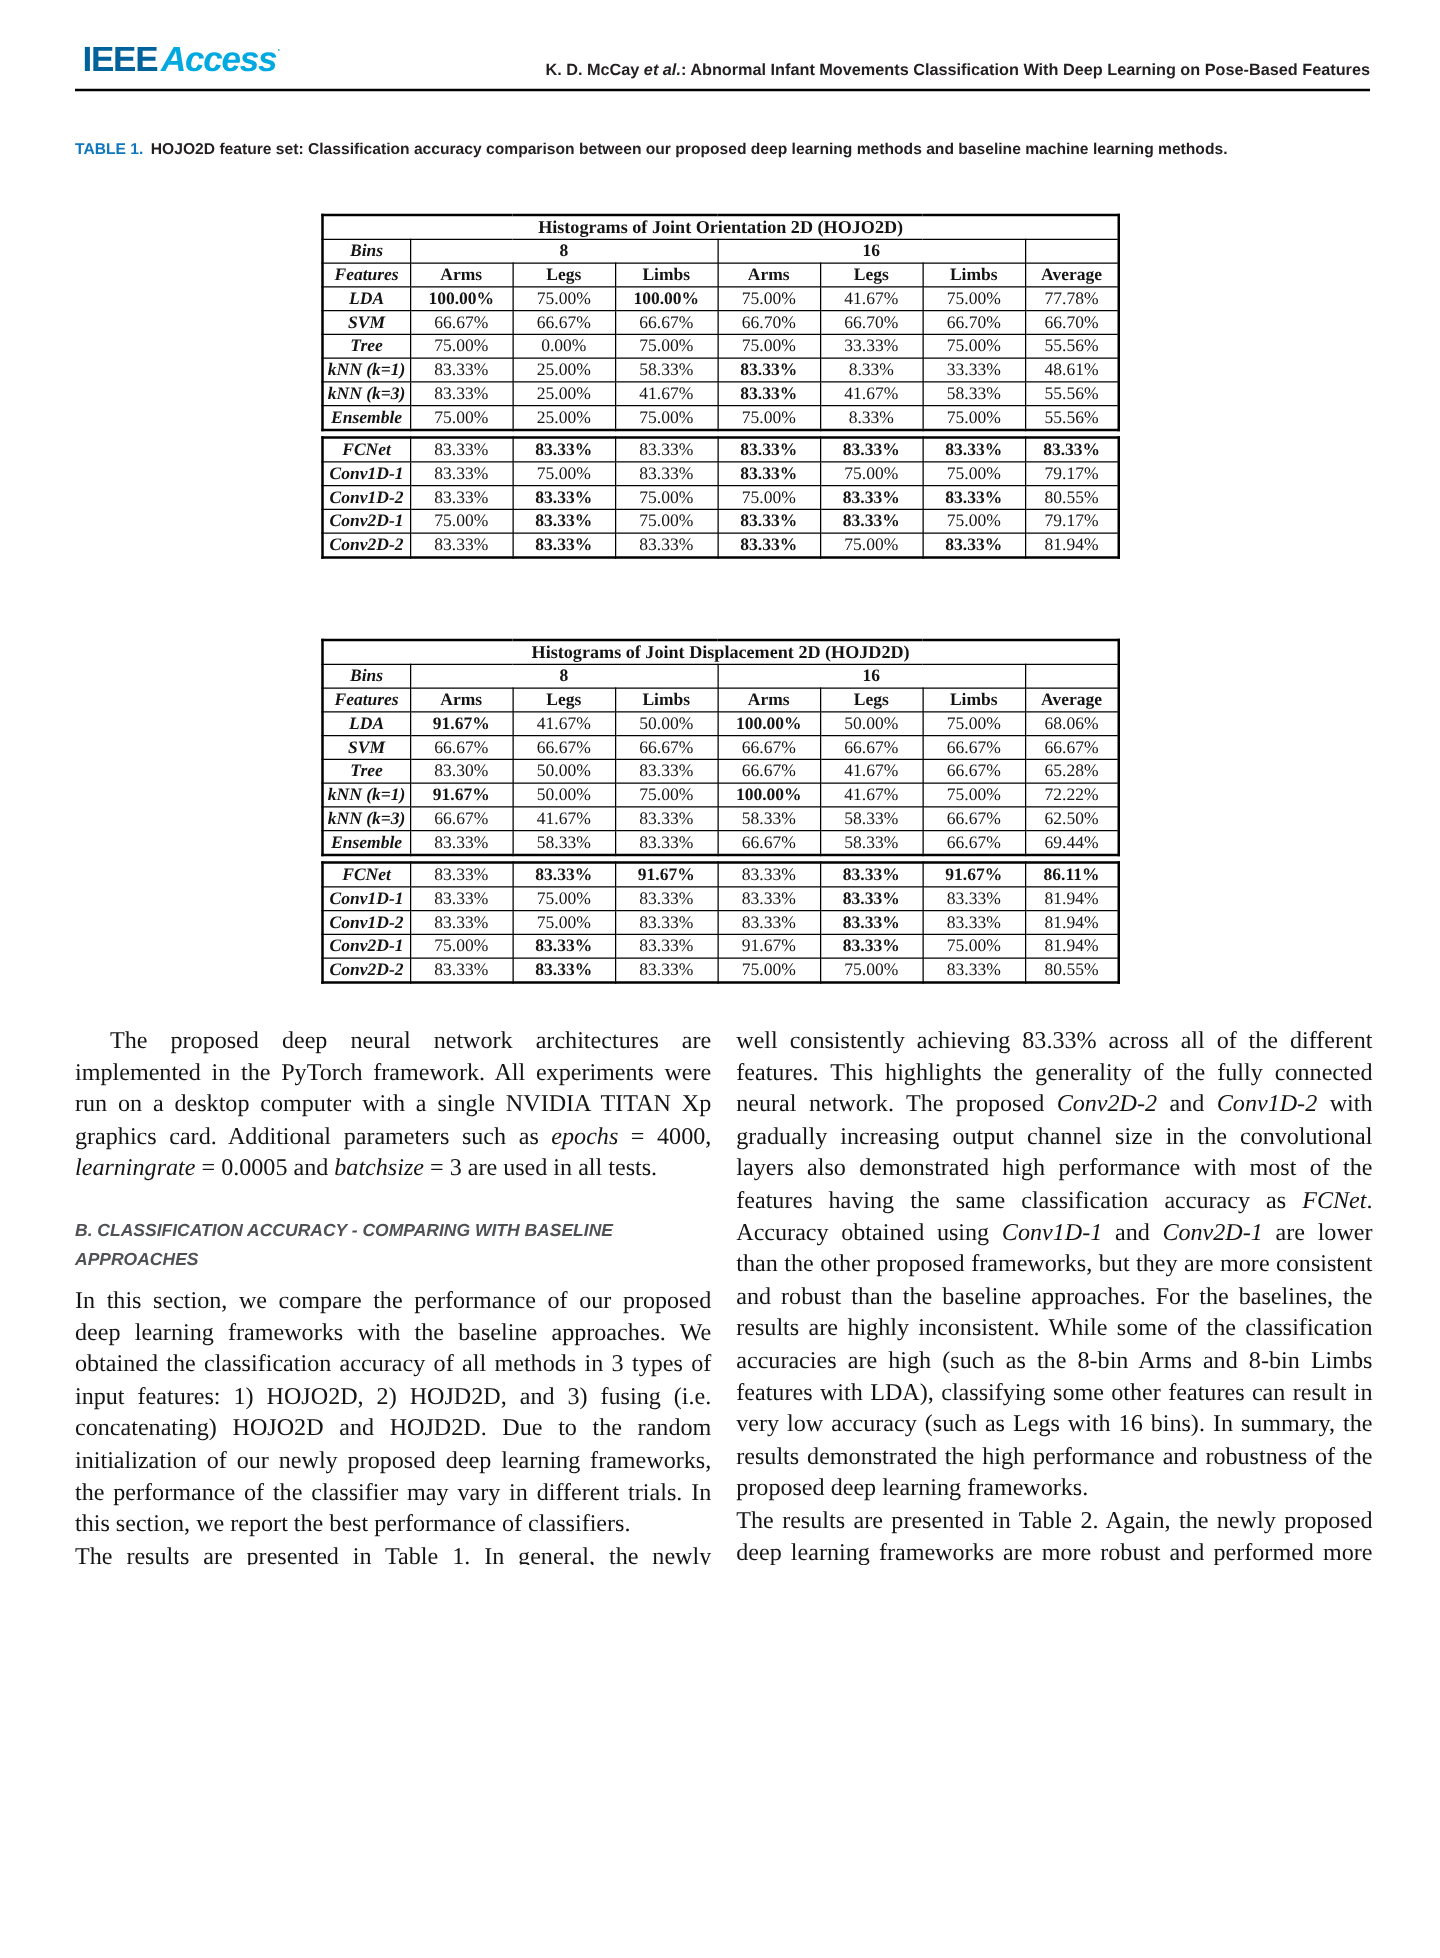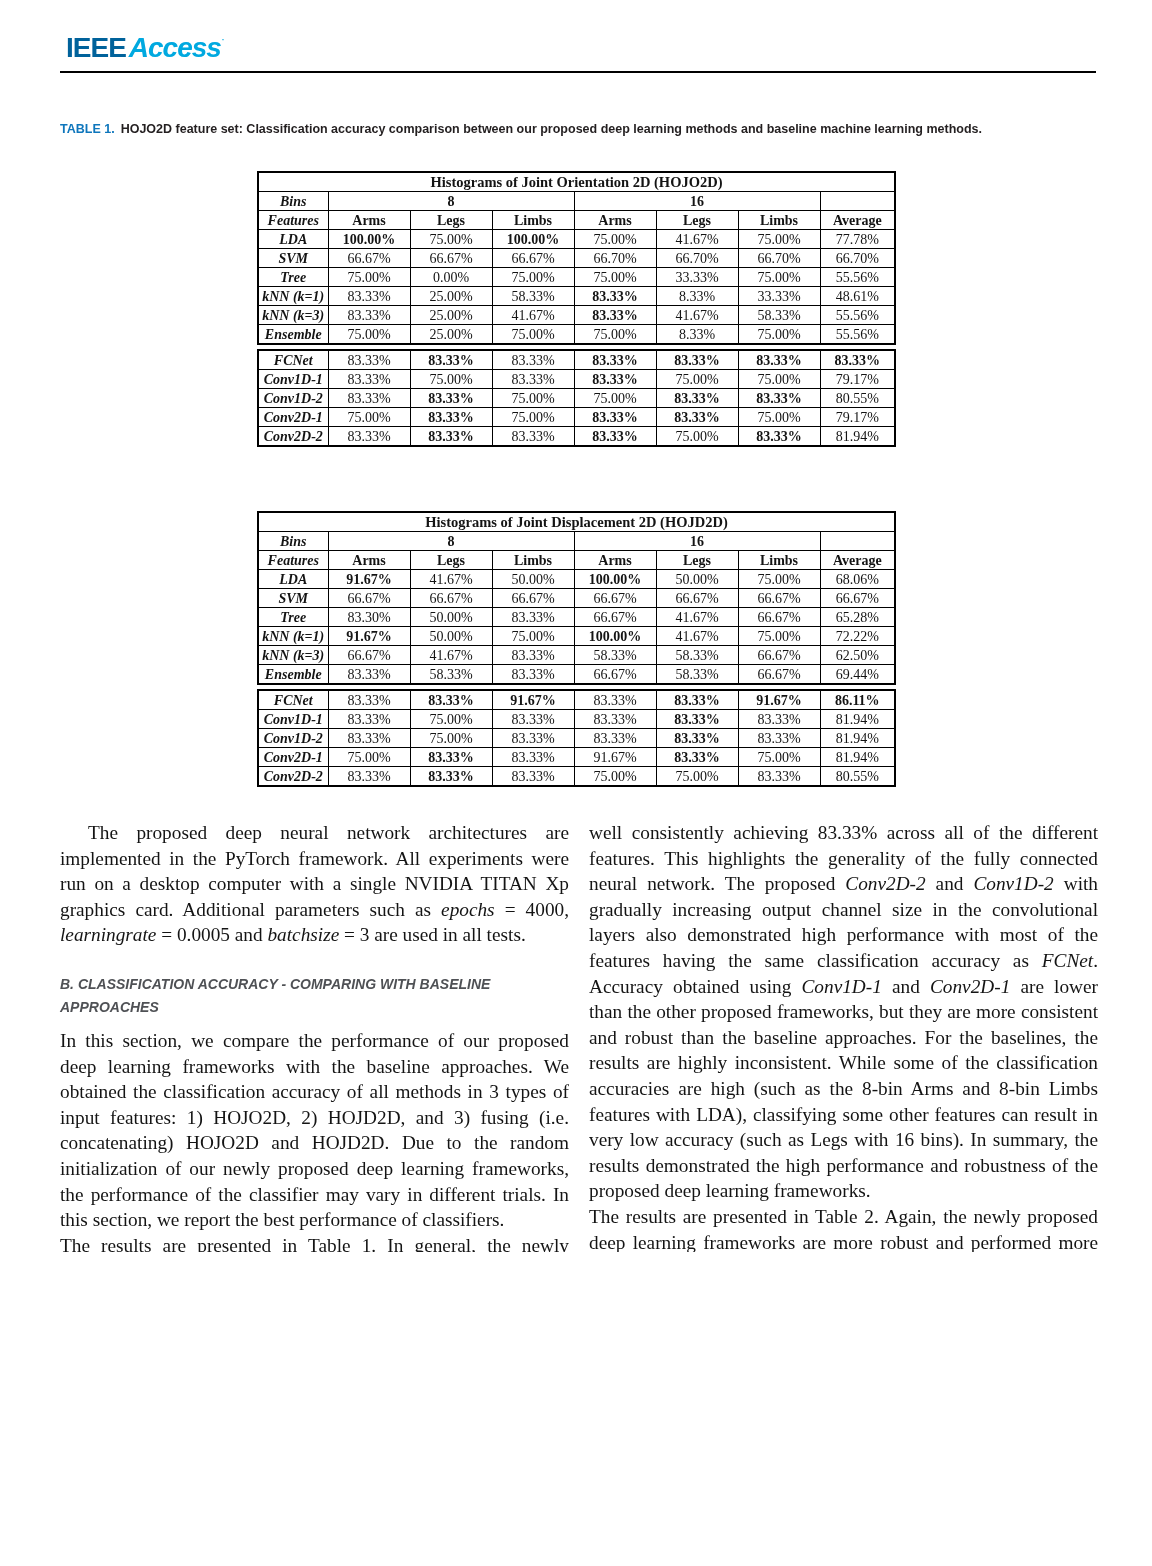--- a/index.html
+++ b/index.html
@@ -16,21 +16,21 @@
     position:absolute; right:56px; top:48px; font-family:"Liberation Sans", sans-serif;
     font-size:13px; font-weight:bold; color:#231f20; white-space:nowrap;
   }
   .rule { position:absolute; left:60px; right:56px; top:71px; height:0; border-top:2px solid #000; }
 
   
   .caption {
     position:absolute; left:60px; width:1040px;
     font-family:"Liberation Sans", sans-serif; font-size:12.5px; font-weight:bold; color:#231f20;
   }
-  .cap1 { top:122px; }
+  .cap1 { top:112px; }
   .cap2 { top:468px; }
   .cap-label { color:#0e76bc; margin-right:6px; }
 
   
   .tbl-wrap { position:absolute; left:257px; display:flex; flex-direction:column; gap:4px; }
   .tbl1 { top:171px; }
   .tbl2 { top:511px; }
   table.grid { border-collapse:collapse; table-layout:fixed; border:2px solid #000;
                font-family:"Liberation Serif", serif; font-size:14px; }
   table.grid td { border:1px solid #000; text-align:center; height:18px; line-height:17px;
@@ -62,20 +62,21 @@
   .volume { position:absolute; right:56px; top:1490px; font-family:"Liberation Sans", sans-serif; font-size:10.5px; color:#231f20; letter-spacing:0.2px; }
 </style>
 </head>
 <body>
 
 <div class="page">
 
   <div class="logo">
     <span class="ieee">IEEE</span><span class="access">Access</span><span class="mark">·</span>
   </div>
+  <div class="runhead"><span>K. D. McCay </span><span style="font-style: italic;">et al.</span><span>: Abnormal Infant Movements Classification With Deep Learning on Pose-Based Features</span></div>
   <div class="rule"></div>
 
   <div class="caption cap1">
     <span class="cap-label">TABLE 1.</span><span>HOJO2D feature set: Classification accuracy comparison between our proposed deep learning methods and baseline machine learning methods.</span>
   </div>
   <div class="tbl-wrap tbl1">
       <table class="grid">
         <colgroup>
           <col style="width: 70px;">
           <col style="width: 82px;">

